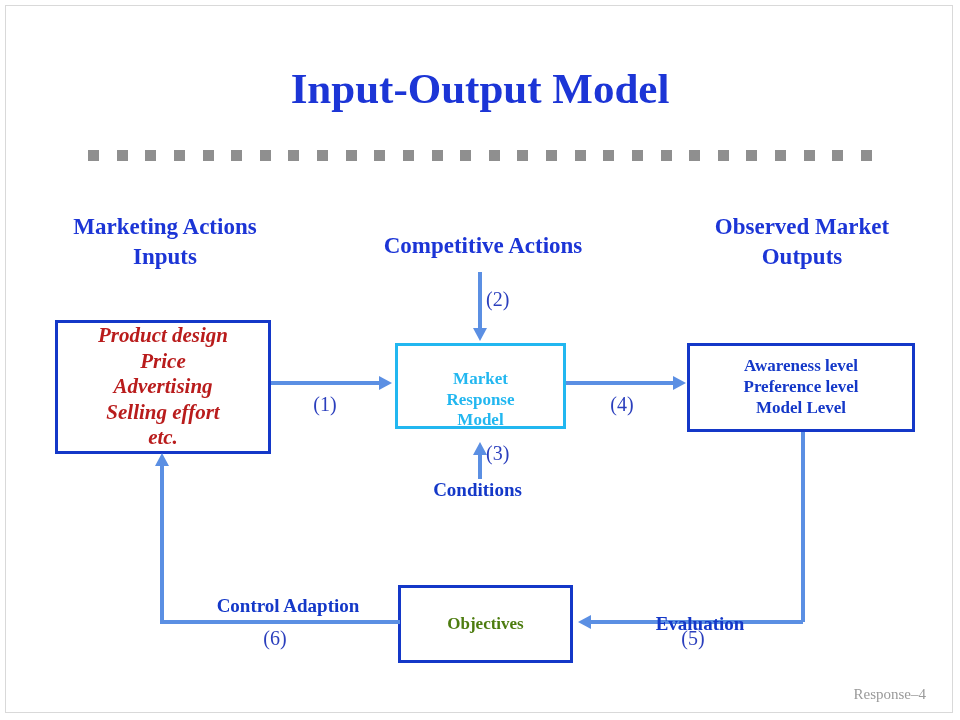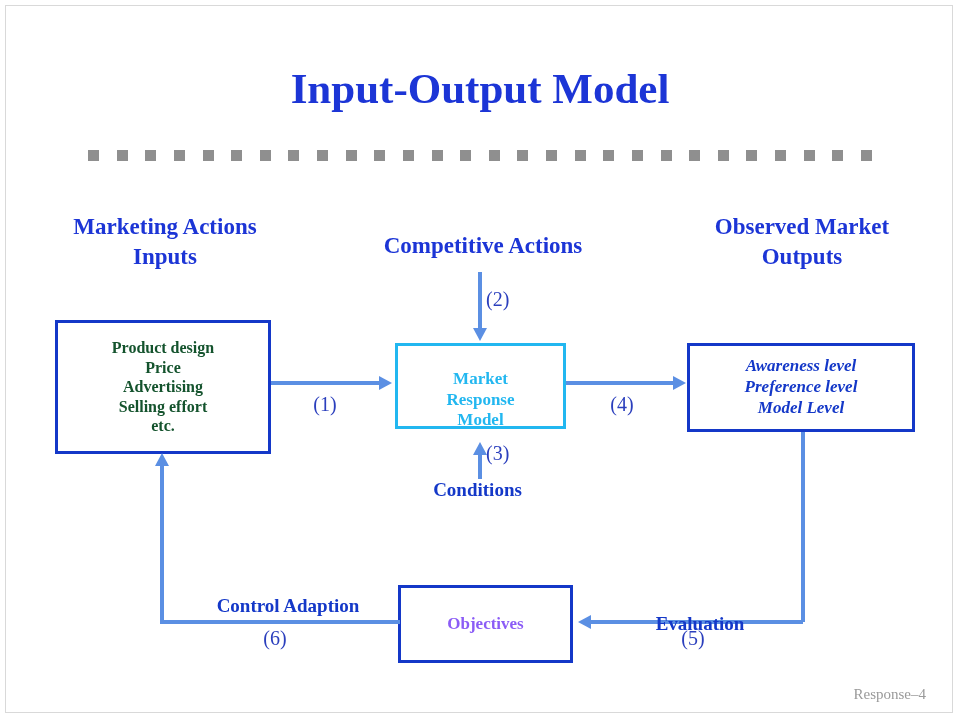--- a/index.html
+++ b/index.html
@@ -76,39 +76,39 @@
     background: transparent;
   }
   .box .boxtext {
     font-weight: bold;
     line-height: 1.22;
   }
   #box-inputs {
     left: 55px; top: 320px; width: 216px; height: 134px;
     border: 3px solid #1438c8;
   }
-  #box-inputs .boxtext { color: #14532d; font-size: 16px; }
+  #box-inputs .boxtext { color: #b91c1c; font-size: 21px; font-style: italic; }
 
   #box-model {
     left: 395px; top: 343px; width: 171px; height: 86px;
     border: 3px solid #22b7f0;
   }
   #box-model .boxtext { color: #22b7f0; font-size: 17px; margin-top: 28px; }
 
   #box-outputs {
     left: 687px; top: 343px; width: 228px; height: 89px;
     border: 3px solid #1438c8;
   }
-  #box-outputs .boxtext { color: #1438c8; font-size: 17px; font-style: italic; }
+  #box-outputs .boxtext { color: #1438c8; font-size: 17px; }
 
   #box-objectives {
     left: 398px; top: 585px; width: 175px; height: 78px;
     border: 3px solid #1438c8;
   }
-  #box-objectives .boxtext { color: #8b5cf6; font-size: 17px; }
+  #box-objectives .boxtext { color: #4d7c0f; font-size: 17px; }
 
   
   .line-h, .line-v {
     position: absolute;
     background: #5b8fe3;
   }
   .line-h { height: 4px; }
   .line-v { width: 4px; }
 
   .arrow {

